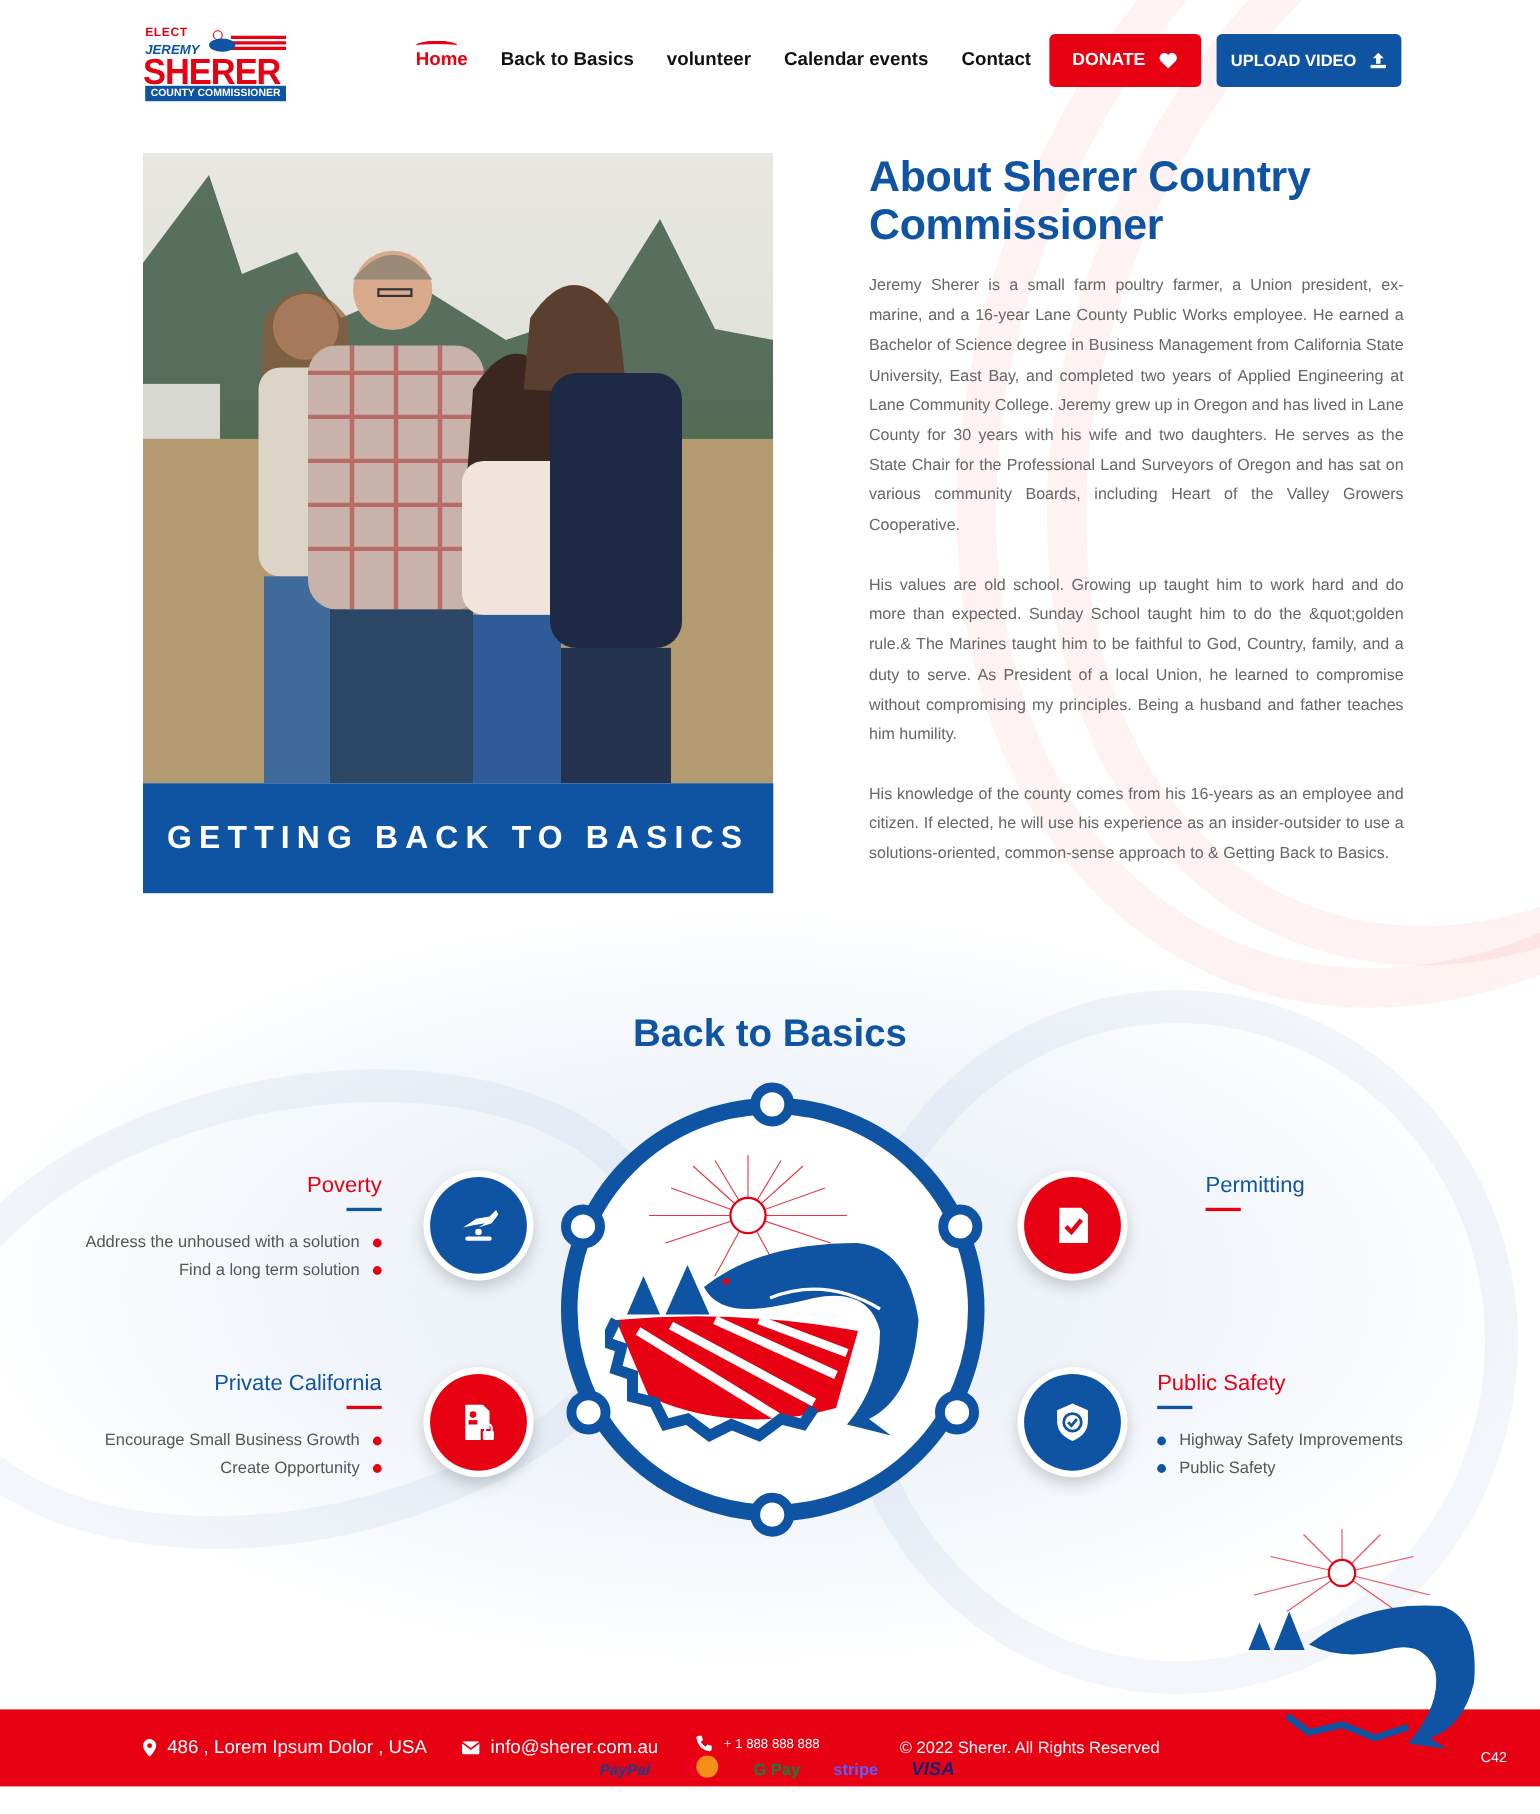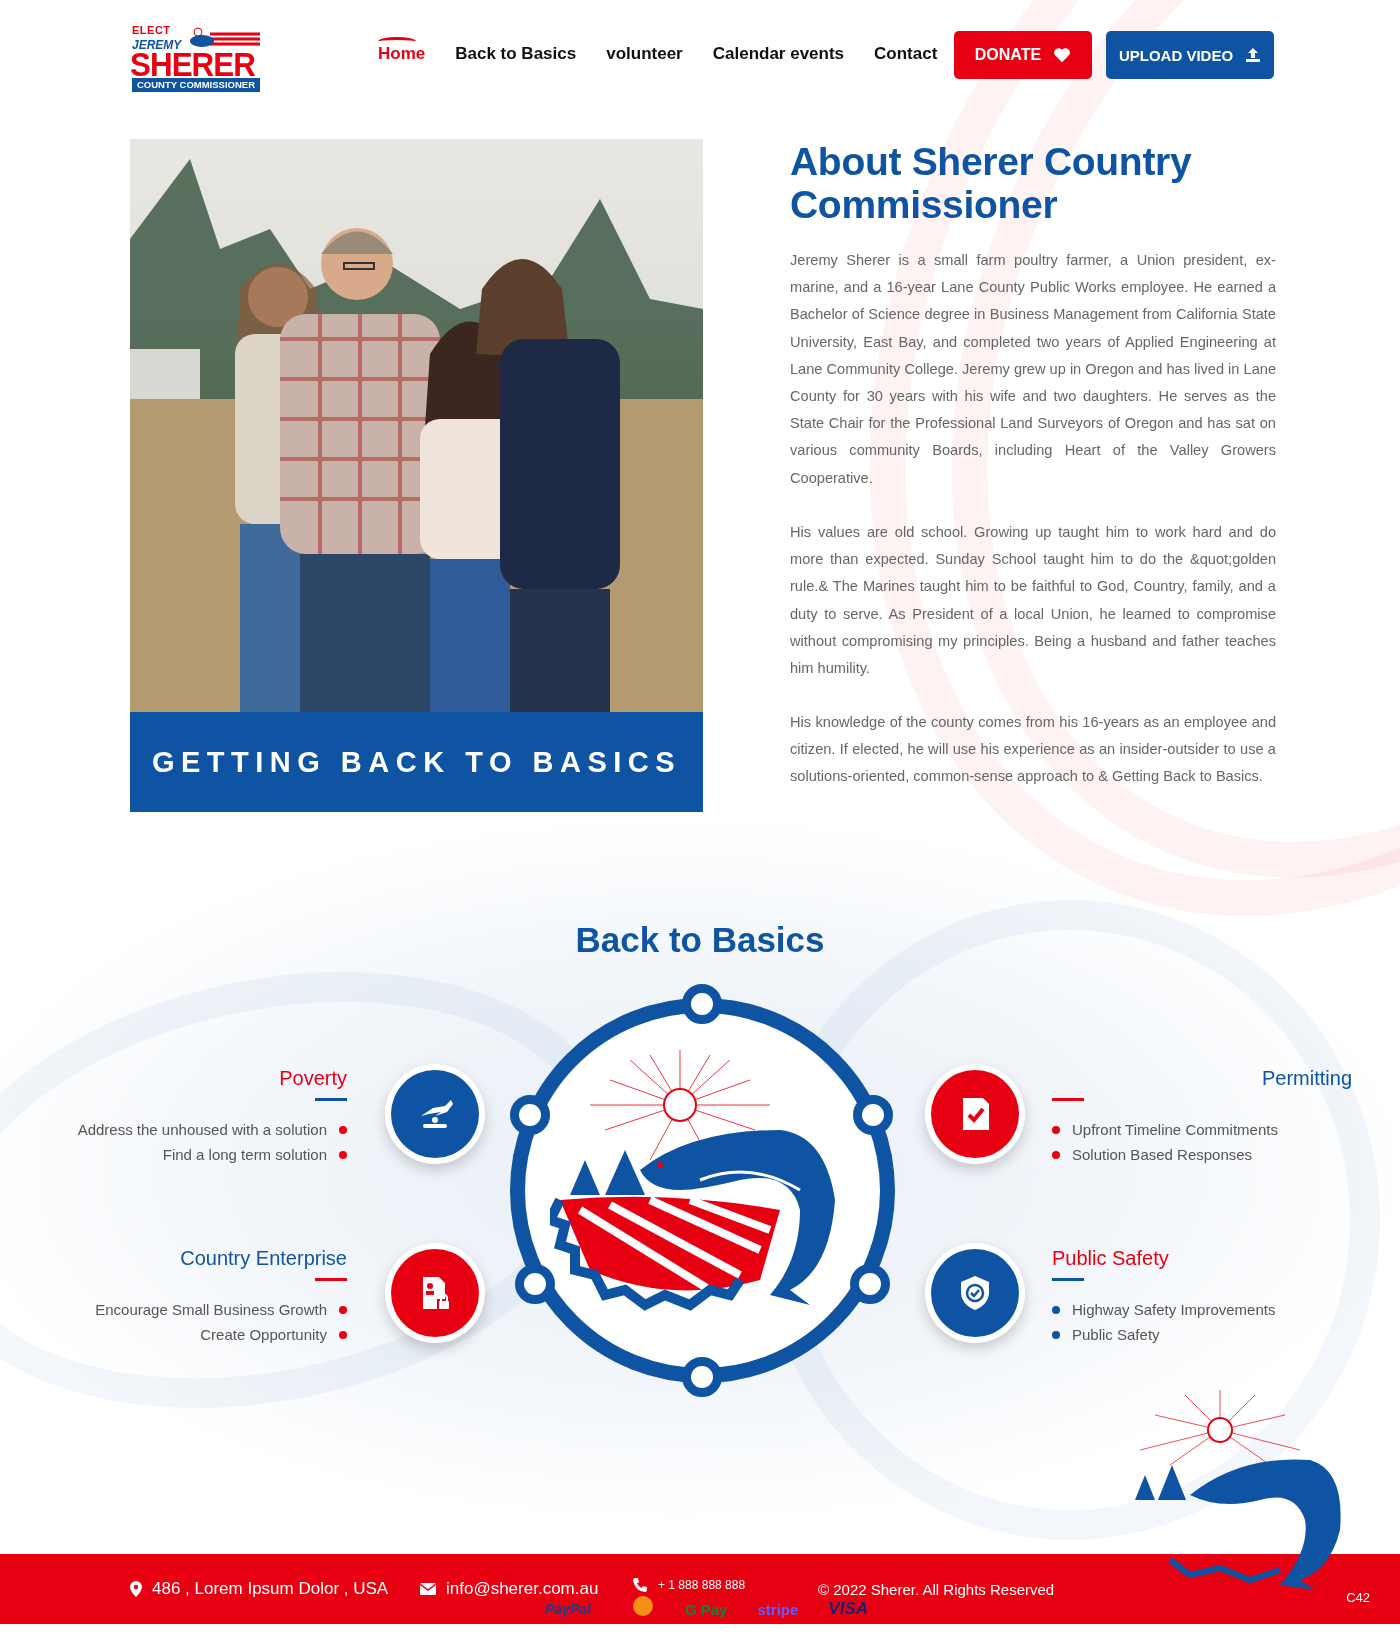--- a/index.html
+++ b/index.html
@@ -217,21 +217,21 @@
   <div class="inner" style="background:#0e54a2;">
     <svg width="40" height="40" viewBox="0 0 40 40" fill="#fff">
       <path d="M6 22 L18 14 L30 12 L36 6 L38 10 L32 18 L20 22 L26 18 L14 20 Z"></path>
       <rect x="8" y="30" width="24" height="4" rx="2"></rect>
       <circle cx="20" cy="26" r="3"></circle>
     </svg>
   </div>
 </div>
 
 <div class="pillar left" style="left:60px; top:1247px; width:287px;">
-  <h3 style="color:#0e54a2;">Country Enterprise</h3>
+  <h3 style="color:#0e54a2;">Private California</h3>
   <div class="underline" style="background:#e60012;"></div>
   <ul>
     <li>
         <span>Encourage Small Business Growth</span>
         <span class="dot" style="background:#e60012;"></span>
       </li>
     <li>
         <span>Create Opportunity</span>
         <span class="dot" style="background:#e60012;"></span>
       </li>
@@ -242,33 +242,23 @@
     <svg width="40" height="40" viewBox="0 0 40 40" fill="#fff">
       <path d="M8 4 H24 L30 10 V26 H22 V36 H8 Z"></path>
       <circle cx="15" cy="13" r="3" fill="#e60012"></circle>
       <rect x="11" y="18" width="8" height="4" fill="#e60012"></rect>
       <rect x="24" y="28" width="10" height="8" rx="1"></rect>
       <path d="M26 28 V25 A3 3 0 0 1 32 25 V28" stroke="#fff" stroke-width="2" fill="none"></path>
     </svg>
   </div>
 </div>
 
-<div class="pillar" style="left:1052px; top:1067px; width:300px;text-align:right;">
+<div class="pillar" style="left:1096px; top:1067px; width:300px;">
   <h3 style="color:#0e54a2;">Permitting</h3>
   <div class="underline" style="background:#e60012;"></div>
-  <ul>
-    <li>
-        <span class="dot" style="background:#e60012;"></span>
-        <span>Upfront Timeline Commitments</span>
-      </li>
-    <li>
-        <span class="dot" style="background:#e60012;"></span>
-        <span>Solution Based Responses</span>
-      </li>
-  </ul>
 </div>
 <div class="icon-circle" style="left:925px; top:1064px;">
   <div class="inner" style="background:#e60012;">
     <svg width="40" height="40" viewBox="0 0 40 40">
       <path d="M8 4 H28 L34 10 V36 H8 Z" fill="#fff"></path>
       <path d="M14 21 L19 26 L28 15" stroke="#e60012" stroke-width="4" fill="none"></path>
     </svg>
   </div>
 </div>
 

